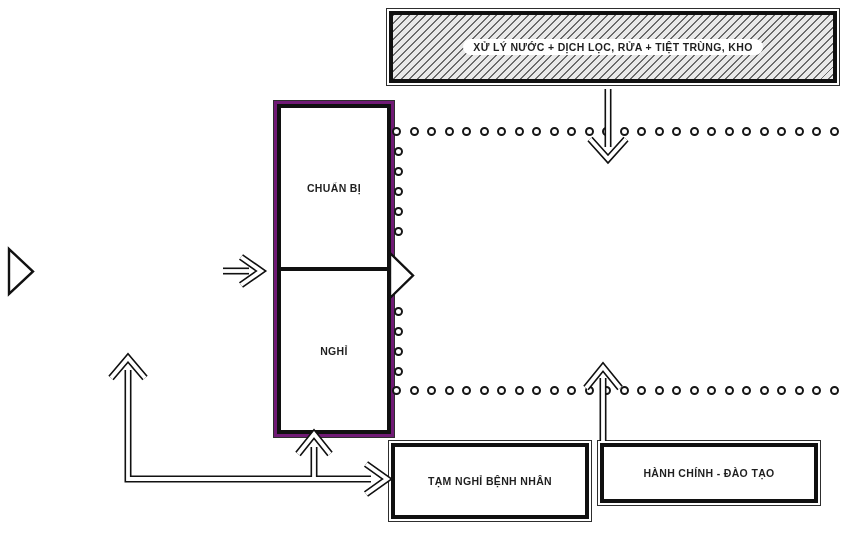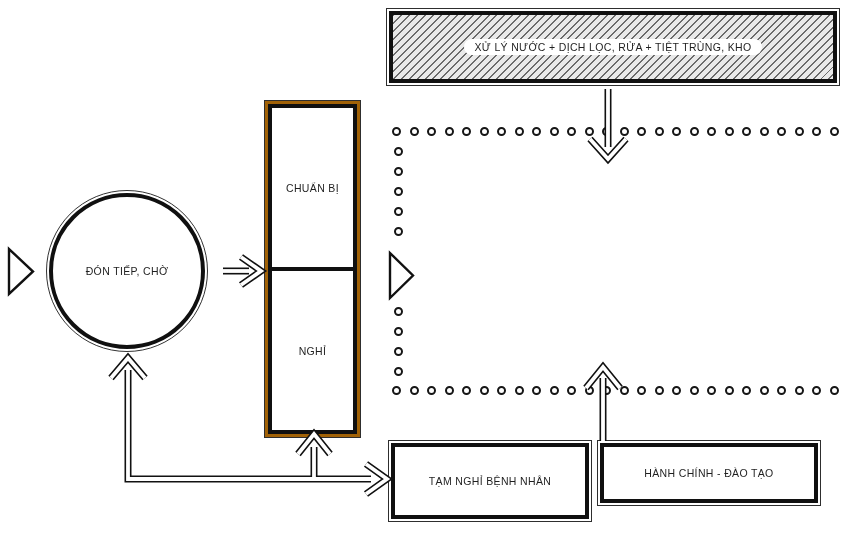--- a/index.html
+++ b/index.html
@@ -1,35 +1,35 @@
 <!DOCTYPE html>
 <html><head>
 <meta charset="utf-8">
 <style>
   html,body{margin:0;padding:0;background:#fff;}
   .scene{position:relative;width:860px;height:536px;background:#ffffff;
          font-family:"Liberation Sans",sans-serif;overflow:hidden;}
-  .lbl{font-size:10.5px;font-weight:normal;color:#1f1f1f;letter-spacing:.35px;
+  .lbl{font-size:10.5px;font-weight:bold;color:#1f1f1f;letter-spacing:.35px;
        white-space:nowrap;text-align:center;border-radius:8px;}
   
   .box-outer{position:absolute;border:1.5px solid #2e2e2e;padding:2px;background:#fff;
              box-sizing:border-box;}
   .box-inner{border:4px solid #101010;width:100%;height:100%;box-sizing:border-box;
              display:flex;align-items:center;justify-content:center;background:#fff;}
   
   .hatch{background:repeating-linear-gradient(135deg,#6b6b6b 0 1.4px,#e9e9e9 1.4px 5.6px);}
   .hatch .strip{background:#fff;padding:2px 10px;}
   
   .circle-outer{position:absolute;left:46px;top:190px;width:162px;height:162px;
                 border:1.5px solid #333;border-radius:50%;padding:2px;box-sizing:border-box;}
   .circle-inner{width:100%;height:100%;box-sizing:border-box;border:4px solid #101010;
                 border-radius:50%;display:flex;align-items:center;justify-content:center;}
   
-  .vbox-outer{position:absolute;left:264px;top:100px;width:97px;height:338px;
-              border:1.5px solid #2e2e2e;padding:3px;box-sizing:border-box;background:#a16207;}
+  .vbox-outer{position:absolute;left:273px;top:100px;width:122px;height:338px;
+              border:1.5px solid #2e2e2e;padding:3px;box-sizing:border-box;background:#701a75;}
   .vbox-inner{width:100%;height:100%;box-sizing:border-box;border:4px solid #101010;
               display:flex;flex-direction:column;}
   .vcell{flex:1;display:flex;align-items:center;justify-content:center;background:#fff;}
   .vcell.first{border-bottom:4.5px solid #101010;}
   
   .main-outer{position:absolute;left:437px;top:167px;width:357px;height:205px;
               border:1px solid #5a5a5a;padding:6px;box-sizing:border-box;background:#fff;}
   .main-mid{width:100%;height:100%;box-sizing:border-box;border:1px solid #5a5a5a;
             padding:11px;}
   .main-inner{width:100%;height:100%;box-sizing:border-box;border:3px solid #101010;
@@ -50,25 +50,20 @@
 <body>
 
 <div class="scene">
 
   <div class="box-outer" style="left:386px;top:8px;width:454px;height:78px;">
     <div class="box-inner hatch">
       <span class="lbl strip">XỬ LÝ NƯỚC + DỊCH LỌC, RỬA + TIỆT TRÙNG, KHO</span>
     </div>
   </div>
 
-  <div class="circle-outer">
-    <div class="circle-inner">
-      <span class="lbl">ĐÓN TIẾP, CHỜ</span>
-    </div>
-  </div>
 
   <div class="vbox-outer">
     <div class="vbox-inner">
       <div class="vcell first">
         <span class="lbl">CHUẨN BỊ</span>
       </div>
       <div class="vcell">
         <span class="lbl">NGHỈ</span>
       </div>
     </div>

